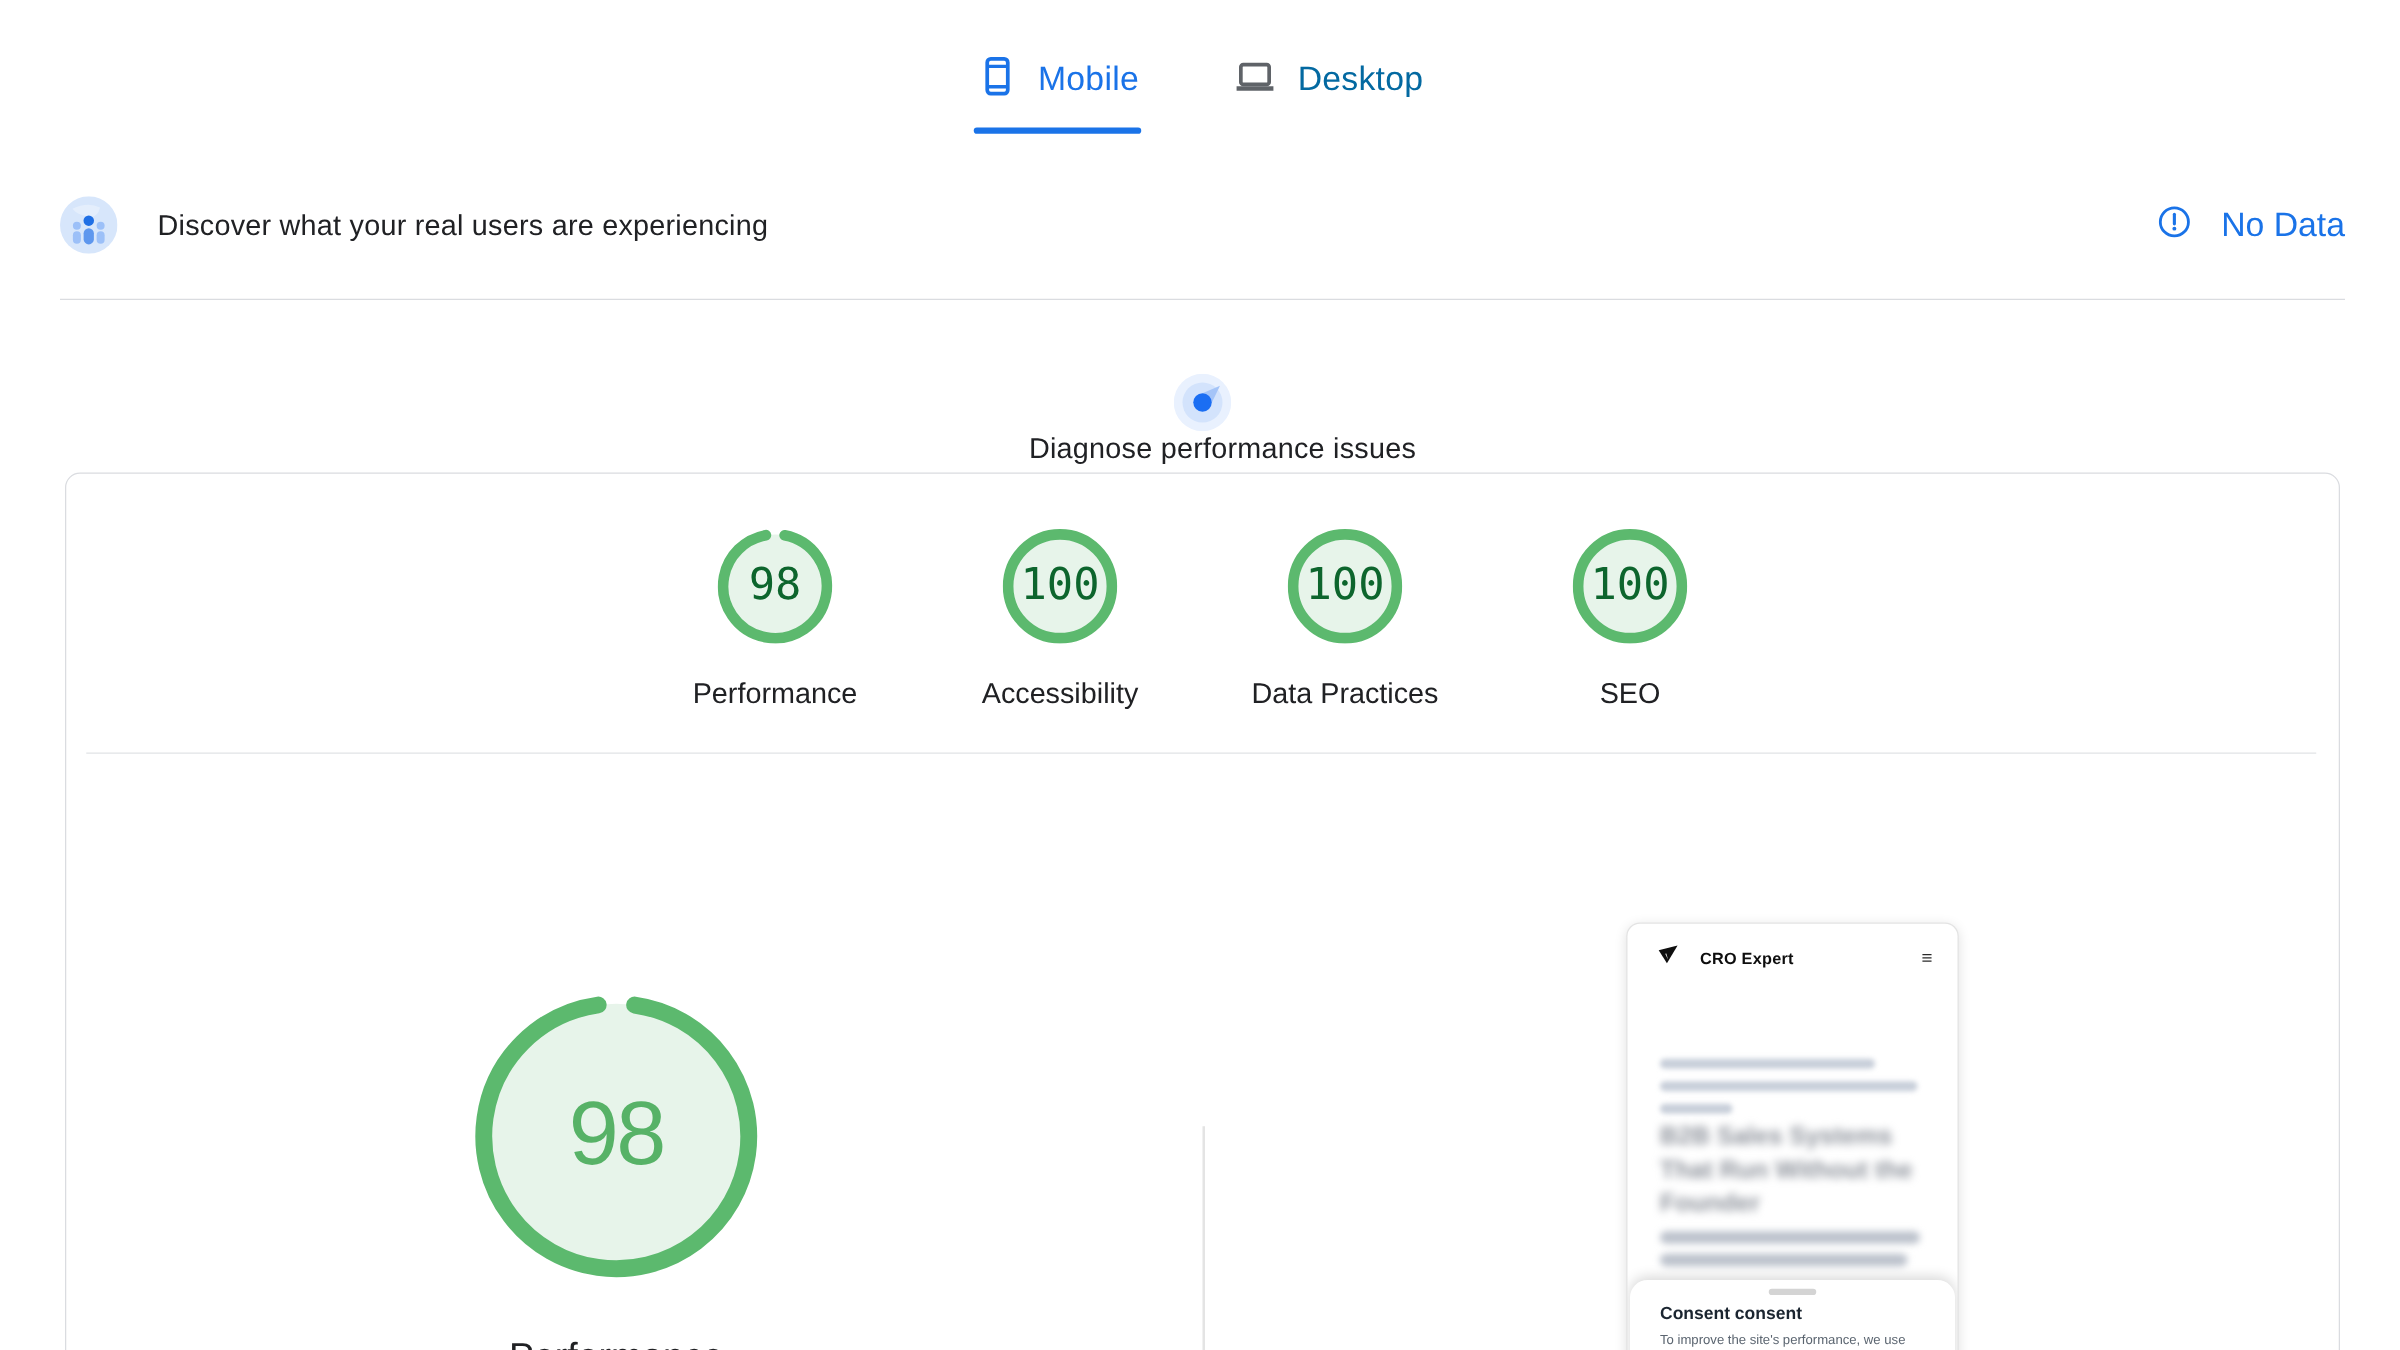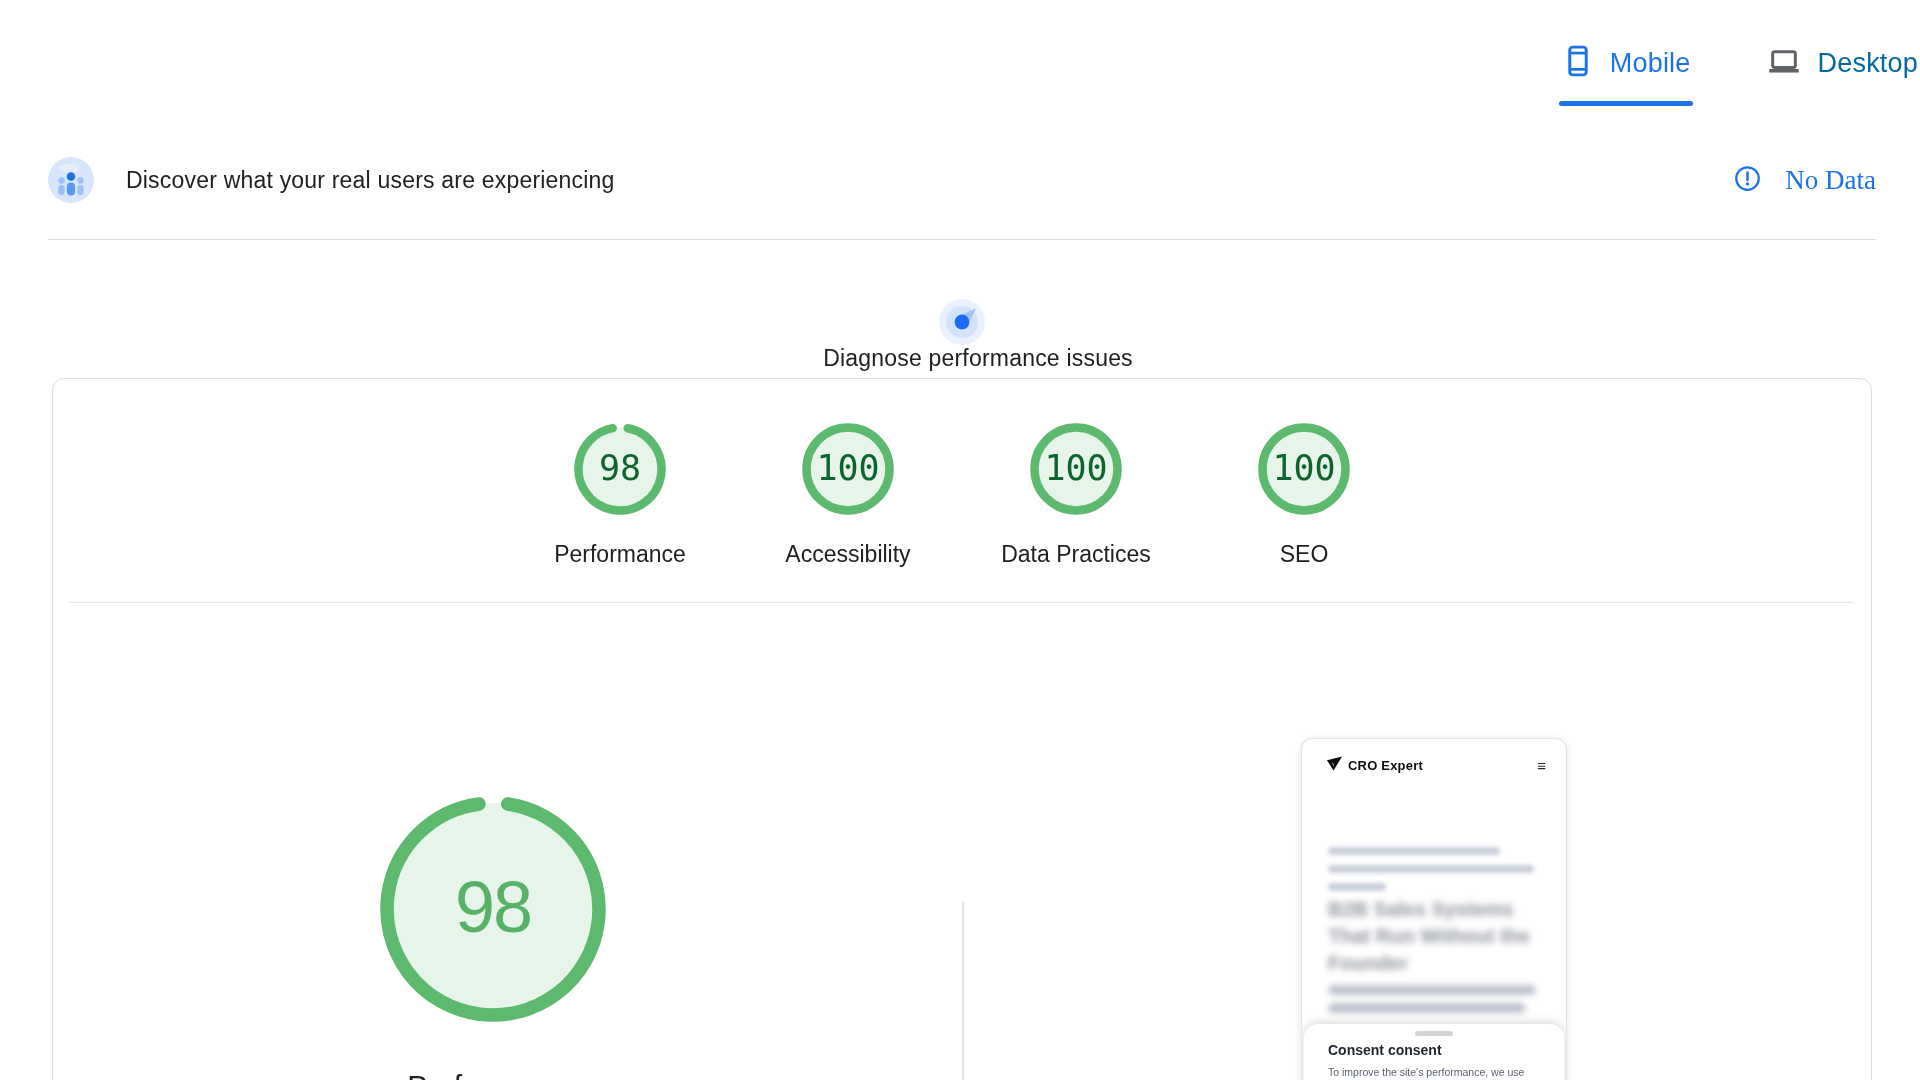--- a/index.html
+++ b/index.html
@@ -1,34 +1,34 @@
 <!DOCTYPE html>
 <html><head>
 <meta charset="utf-8">
 <style>
   * { margin:0; padding:0; box-sizing:border-box; }
   html,body { width:1920px; height:1080px; overflow:hidden; background:#fff;
               font-family:"Liberation Sans", sans-serif; color:#202124; }
 
   
-  .tabs { position:absolute; top:44px; left:0; right:0; display:flex; justify-content:flex-end; gap:70px; }
+  .tabs { position:absolute; top:44px; left:0; right:0; display:flex; justify-content:center; gap:70px; }
   .tab { position:relative; display:flex; align-items:center; gap:15px; padding:0 2px 24px 2px; cursor:pointer; }
   .tab-label { font-size:27px; font-weight:500; letter-spacing:.2px; }
   .tab.active .tab-label { color:#1a73e8; }
   .tab.inactive .tab-label { color:#0369a1; }
   .tab-underline { position:absolute; left:0; right:0; bottom:0; height:5px; border-radius:3px;
                    background:#1a73e8; }
 
   
   .row { position:absolute; left:48px; right:44px; display:flex; align-items:center; }
   .row-1 { top:157px; height:46px; }
   .row-2 { top:299px; height:46px;flex-direction:column; }
   .row-icon { width:46px; height:46px; flex:0 0 46px; }
   .row-title { font-size:23px; color:#202124; margin-left:32px; letter-spacing:.2px; }
-  .row-right { margin-left:auto; display:flex; align-items:center; gap:24px;font-family:Liberation Serif, serif; }
+  .row-right { margin-left:auto; display:flex; align-items:center; gap:24px; }
   .no-data-label { font-size:27px; font-weight:500; color:#1a73e8; }
   .divider-1 { position:absolute; top:239px; left:48px; right:44px; height:1px; background:#dadce0; }
 
   
   .card { position:absolute; left:52px; top:378px; width:1820px; height:760px;
           border:1px solid #dadce0; border-radius:12px; background:#fff; }
 
   .score-row { position:absolute; top:44px; left:0; right:0; display:flex; justify-content:center; }
   .score-item { width:228px; display:flex; flex-direction:column; align-items:center; }
   .gauge-sm { position:relative; width:92px; height:92px; }
@@ -43,21 +43,21 @@
           font-size:72px; letter-spacing:-2px; color:#57b267; padding-bottom:4px; }
   .gauge-cut-label { position:absolute; left:330px; top:690px; width:220px; text-align:center;
           font-size:30px; color:#202124; }
 
   .v-divider { position:absolute; left:909px; top:522px; width:2px; height:616px; background:#e4e4e4; }
 
   
   .thumb { position:absolute; left:1249px; top:360px; width:264px; height:402px; background:#fff;
            border-radius:10px; box-shadow:0 0 0 1px #e3e3e3, 0 2px 10px rgba(0,0,0,.14); overflow:hidden; }
   .thumb-header { position:absolute; top:16px; left:24px; right:20px; display:flex; align-items:center; justify-content:space-between; }
-  .thumb-logo { display:flex; align-items:center; gap:5px; }
+  .thumb-logo { display:flex; align-items:center; gap:17px; }
   .thumb-logo-text { font-size:13px; font-weight:bold; color:#0e0e0e; letter-spacing:.2px; }
   .thumb-menu { font-size:15px; color:#2a2a2a; line-height:1; }
   .meta-bar { position:absolute; left:26px; height:8px; border-radius:4px; background:#c8cfda; filter:blur(2px); }
   .thumb-heading { position:absolute; left:26px; top:157px; width:215px; font-size:20px; font-weight:bold;
                    line-height:27px; color:#8d929b; filter:blur(3.5px); }
   .para-bar { position:absolute; left:26px; height:10px; border-radius:5px; background:#bcc2cc; filter:blur(3px); }
   .consent { position:absolute; left:2px; right:2px; top:285px; bottom:0; background:#fff;
              border-radius:14px 14px 0 0; box-shadow:0 -2px 10px rgba(0,0,0,.16); }
   .consent-handle { position:absolute; top:7px; left:50%; transform:translateX(-50%); width:38px; height:5px;
              border-radius:3px; background:#d4d4d4; }

